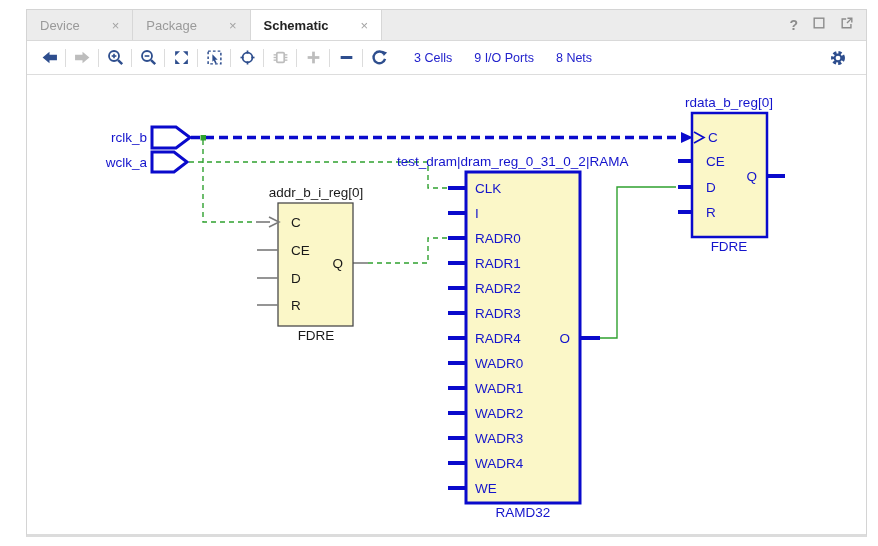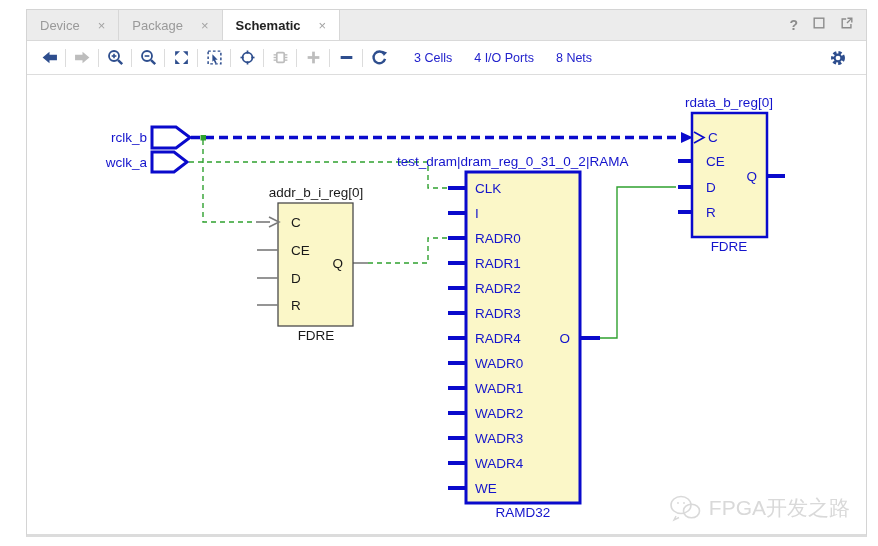--- a/index.html
+++ b/index.html
@@ -4,21 +4,21 @@
 <style>
   html,body{margin:0;padding:0;}
   body{width:878px;height:546px;background:#fff;position:relative;overflow:hidden;
        font-family:"Liberation Sans",sans-serif;}
   .window{position:absolute;left:26px;top:9px;width:839px;height:524px;
           border:1px solid #D4D4D4;border-bottom:3px solid #DCDCDC;background:#fff;
           display:flex;flex-direction:column;box-sizing:content-box;}
   
   .tabbar{flex:0 0 30px;height:30px;background:#ECECEC;display:flex;align-items:stretch;
           border-bottom:1px solid #D9D9D9;}
-  .tab{display:flex;align-items:center;padding:0 13px;gap:18px;font-size:13px;
+  .tab{display:flex;align-items:center;padding:0 13px;gap:32px;font-size:13px;
        color:#9A9A9A;border-right:1px solid #D7D7D7;cursor:default;}
   .tab.active{background:#fff;color:#222;font-weight:bold;justify-content:center;}
   .tab .close{color:#A3A3A3;font-size:13px;font-weight:normal;}
   .tabbar-spacer{flex:1;}
   .winctl{display:flex;align-items:center;gap:14px;padding-right:12px;color:#8C8C8C;}
   .winctl .help{font-size:14px;font-weight:bold;}
   
   .toolbar{flex:0 0 33px;height:33px;display:flex;align-items:center;padding:0 9px;
            background:#FFF;border-bottom:1px solid #DDDDDD;}
   .tbtn{width:26px;height:24px;display:flex;align-items:center;justify-content:center;}
@@ -160,21 +160,21 @@
       </svg>
     </span>
     <span class="sep"></span>
     <span class="tbtn">
       <svg width="18" height="18" viewBox="0 0 16 16">
         <path d="M12.6 4.4 A5.2 5.2 0 1 0 13.4 8.8" fill="none" stroke="#2E4E8E" stroke-width="2.1"></path>
         <path d="M11 1.6 L15.2 3 L12.2 6.2 Z" fill="#2E4E8E"></path>
       </svg>
     </span>
     <a class="stat-link">3 Cells</a>
-    <a class="stat-link">4 I/O Ports</a>
+    <a class="stat-link">9 I/O Ports</a>
     <a class="stat-link">8 Nets</a>
     <span class="spacer"></span>
     <span class="tbtn" style="margin-right:6px;">
       <svg width="18" height="18" viewBox="0 0 16 16">
         <circle cx="8" cy="8" r="4.6" fill="none" stroke="#2E4E8E" stroke-width="3.2" stroke-dasharray="2.6 1.7"></circle>
         <circle cx="8" cy="8" r="3" fill="none" stroke="#2E4E8E" stroke-width="1.8"></circle>
       </svg>
     </span>
   </div>
 
@@ -267,24 +267,14 @@
         <line class="stub-blue" x1="767" y1="176" x2="785" y2="176"></line>
         <text x="708" y="142" class="t-blue">C</text>
         <text x="706" y="166" class="t-blue">CE</text>
         <text x="706" y="192" class="t-blue">D</text>
         <text x="706" y="217" class="t-blue">R</text>
         <text x="757" y="181" text-anchor="end" class="t-blue">Q</text>
         <text x="729" y="251" text-anchor="middle" class="t-blue">FDRE</text>
       </g>
     </svg>
 
-    <div class="watermark">
-      <svg width="34" height="28" viewBox="0 0 34 28" fill="none" stroke="#D9D9D9" stroke-width="1.6">
-        <ellipse cx="13" cy="11" rx="10" ry="8.5"></ellipse>
-        <ellipse cx="23.5" cy="17" rx="8" ry="6.8"></ellipse>
-        <path d="M8 22 L6 26 L11 23.5" stroke-width="1.4"></path>
-        <circle cx="10" cy="9" r="0.9" fill="#D9D9D9" stroke="none"></circle>
-        <circle cx="16" cy="9" r="0.9" fill="#D9D9D9" stroke="none"></circle>
-      </svg>
-      <span>FPGA开发之路</span>
-    </div>
   </div>
 </div>
 
 </body></html>

